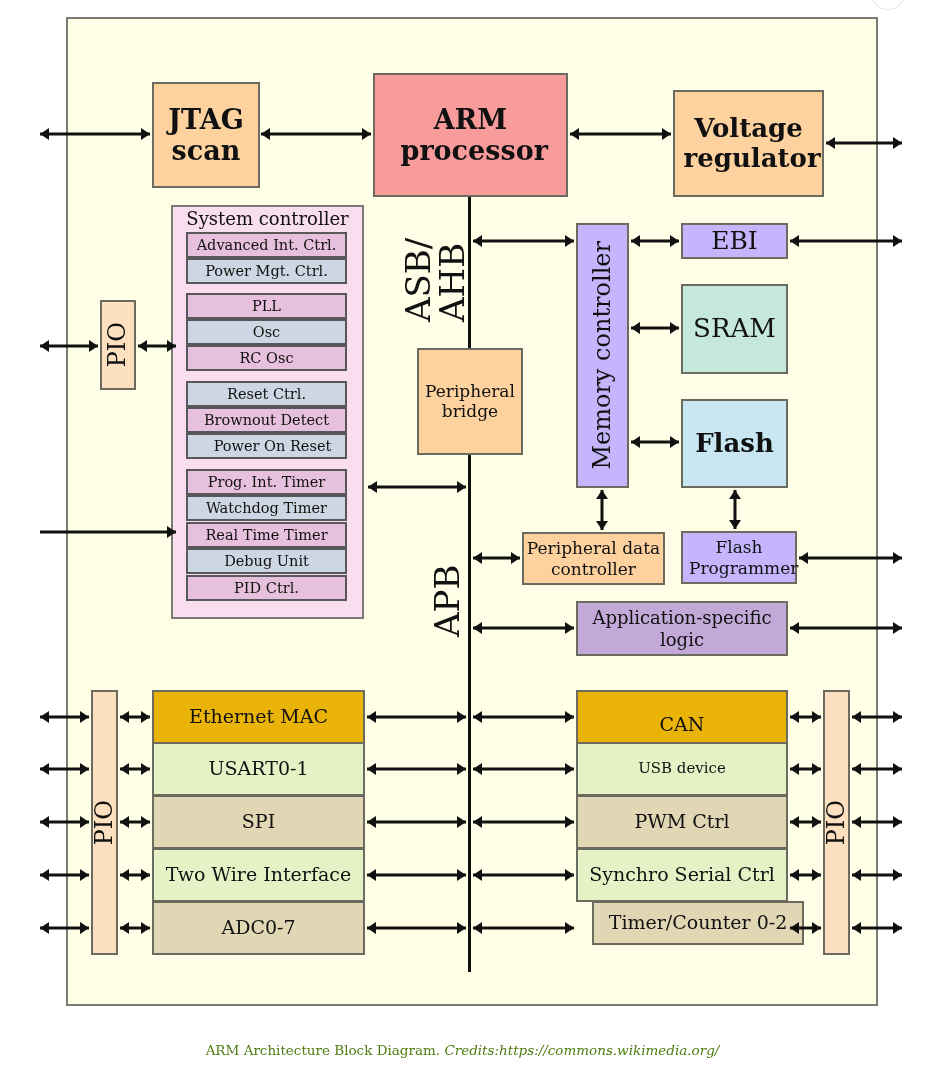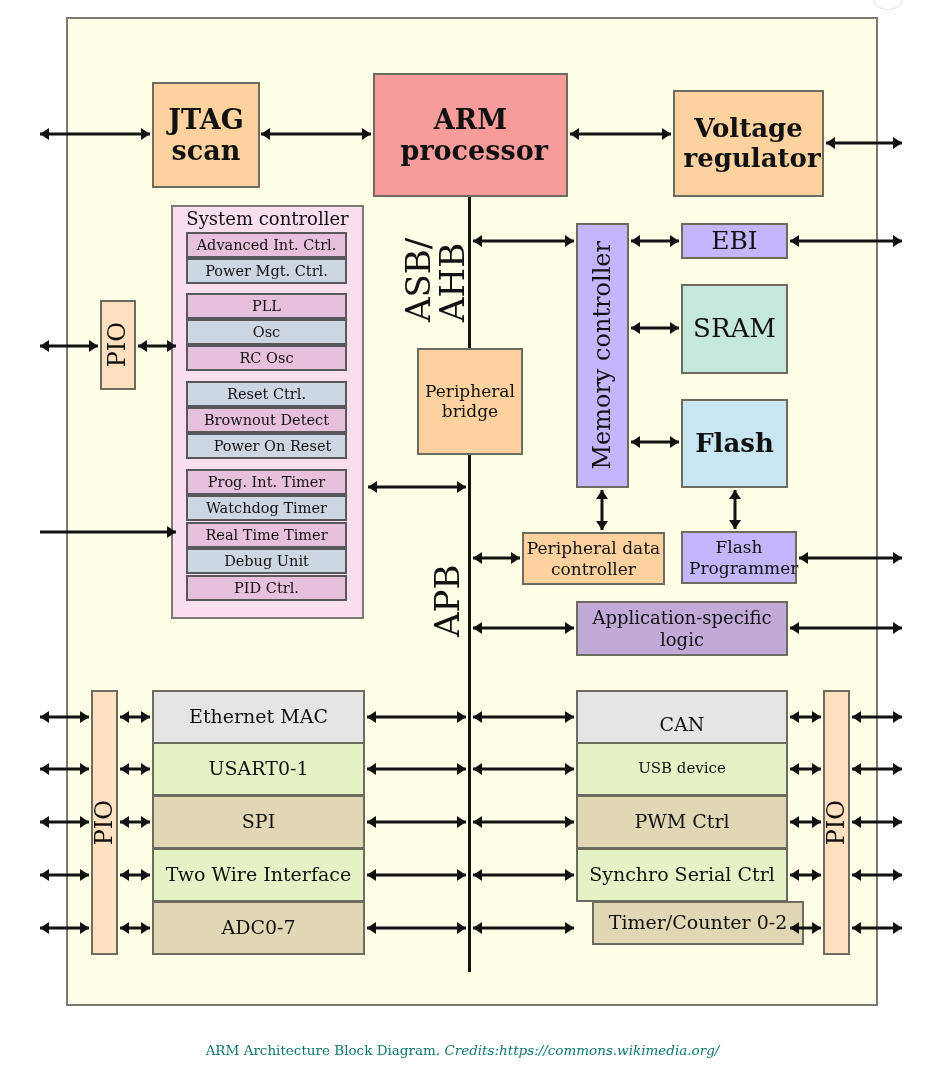--- a/index.html
+++ b/index.html
@@ -6,33 +6,33 @@
   body{width:925px;height:1066px;position:relative;overflow:hidden;font-family:"DejaVu Serif","Liberation Serif",serif;color:#111;}
   .corner{position:absolute;left:872px;top:-18px;width:30px;height:26px;border:1px solid #e4e4e4;border-radius:50%;background:#fff;}
   .frame{position:absolute;left:66px;top:17px;width:812px;height:989px;background:#fffee6;border:2px solid #7a7a72;box-sizing:border-box;}
   .blk{position:absolute;box-sizing:border-box;border:2px solid #6b6b60;display:flex;align-items:center;justify-content:center;text-align:center;line-height:1.15;}
   .orange{background:#fdd29f;}
   .arm{background:#f89b9b;}
   .teal{background:#c4b5fd;}
   .sram{background:#c6e8da;}
   .flash{background:#c9e7f2;}
   .purple{background:#c2a9d8;}
-  .sal{background:#e5e5e5;}
+  .sal{background:#eab308;}
   .green{background:#e4f2c6;}
   .tan{background:#e1d7b5;}
   .pio{background:#fde0c0;}
   .pink{background:#e7c0dd;}
   .blue{background:#cdd6e3;}
   .sysc{position:absolute;left:171px;top:205px;width:193px;height:414px;background:#f9def0;border:2px solid #7a7a72;box-sizing:border-box;}
   .sysc-title{position:absolute;left:0;right:0;top:1px;text-align:center;font-size:18px;}
   .sub{position:absolute;left:186px;width:161px;height:26px;box-sizing:border-box;border:2px solid #58585a;display:flex;align-items:center;justify-content:center;font-size:14.5px;}
   .vt{writing-mode:vertical-rl;transform:rotate(180deg);}
   .bus{position:absolute;background:#111;}
   svg.arrows{position:absolute;left:0;top:0;}
-  .caption{position:absolute;left:0;width:925px;top:1042px;text-align:center;font-size:13.5px;color:#0f766e;}
+  .caption{position:absolute;left:0;width:925px;top:1042px;text-align:center;font-size:13.5px;color:#4d7c0f;}
   .caption i{font-style:italic;}
 </style>
 </head>
 <body>
 
 <div class="corner"></div>
 <div class="frame"></div>
 
 <div class="bus" style="left:468px;top:196px;width:3px;height:152px;"></div>
 <div class="bus" style="left:468px;top:455px;width:3px;height:517px;"></div>

